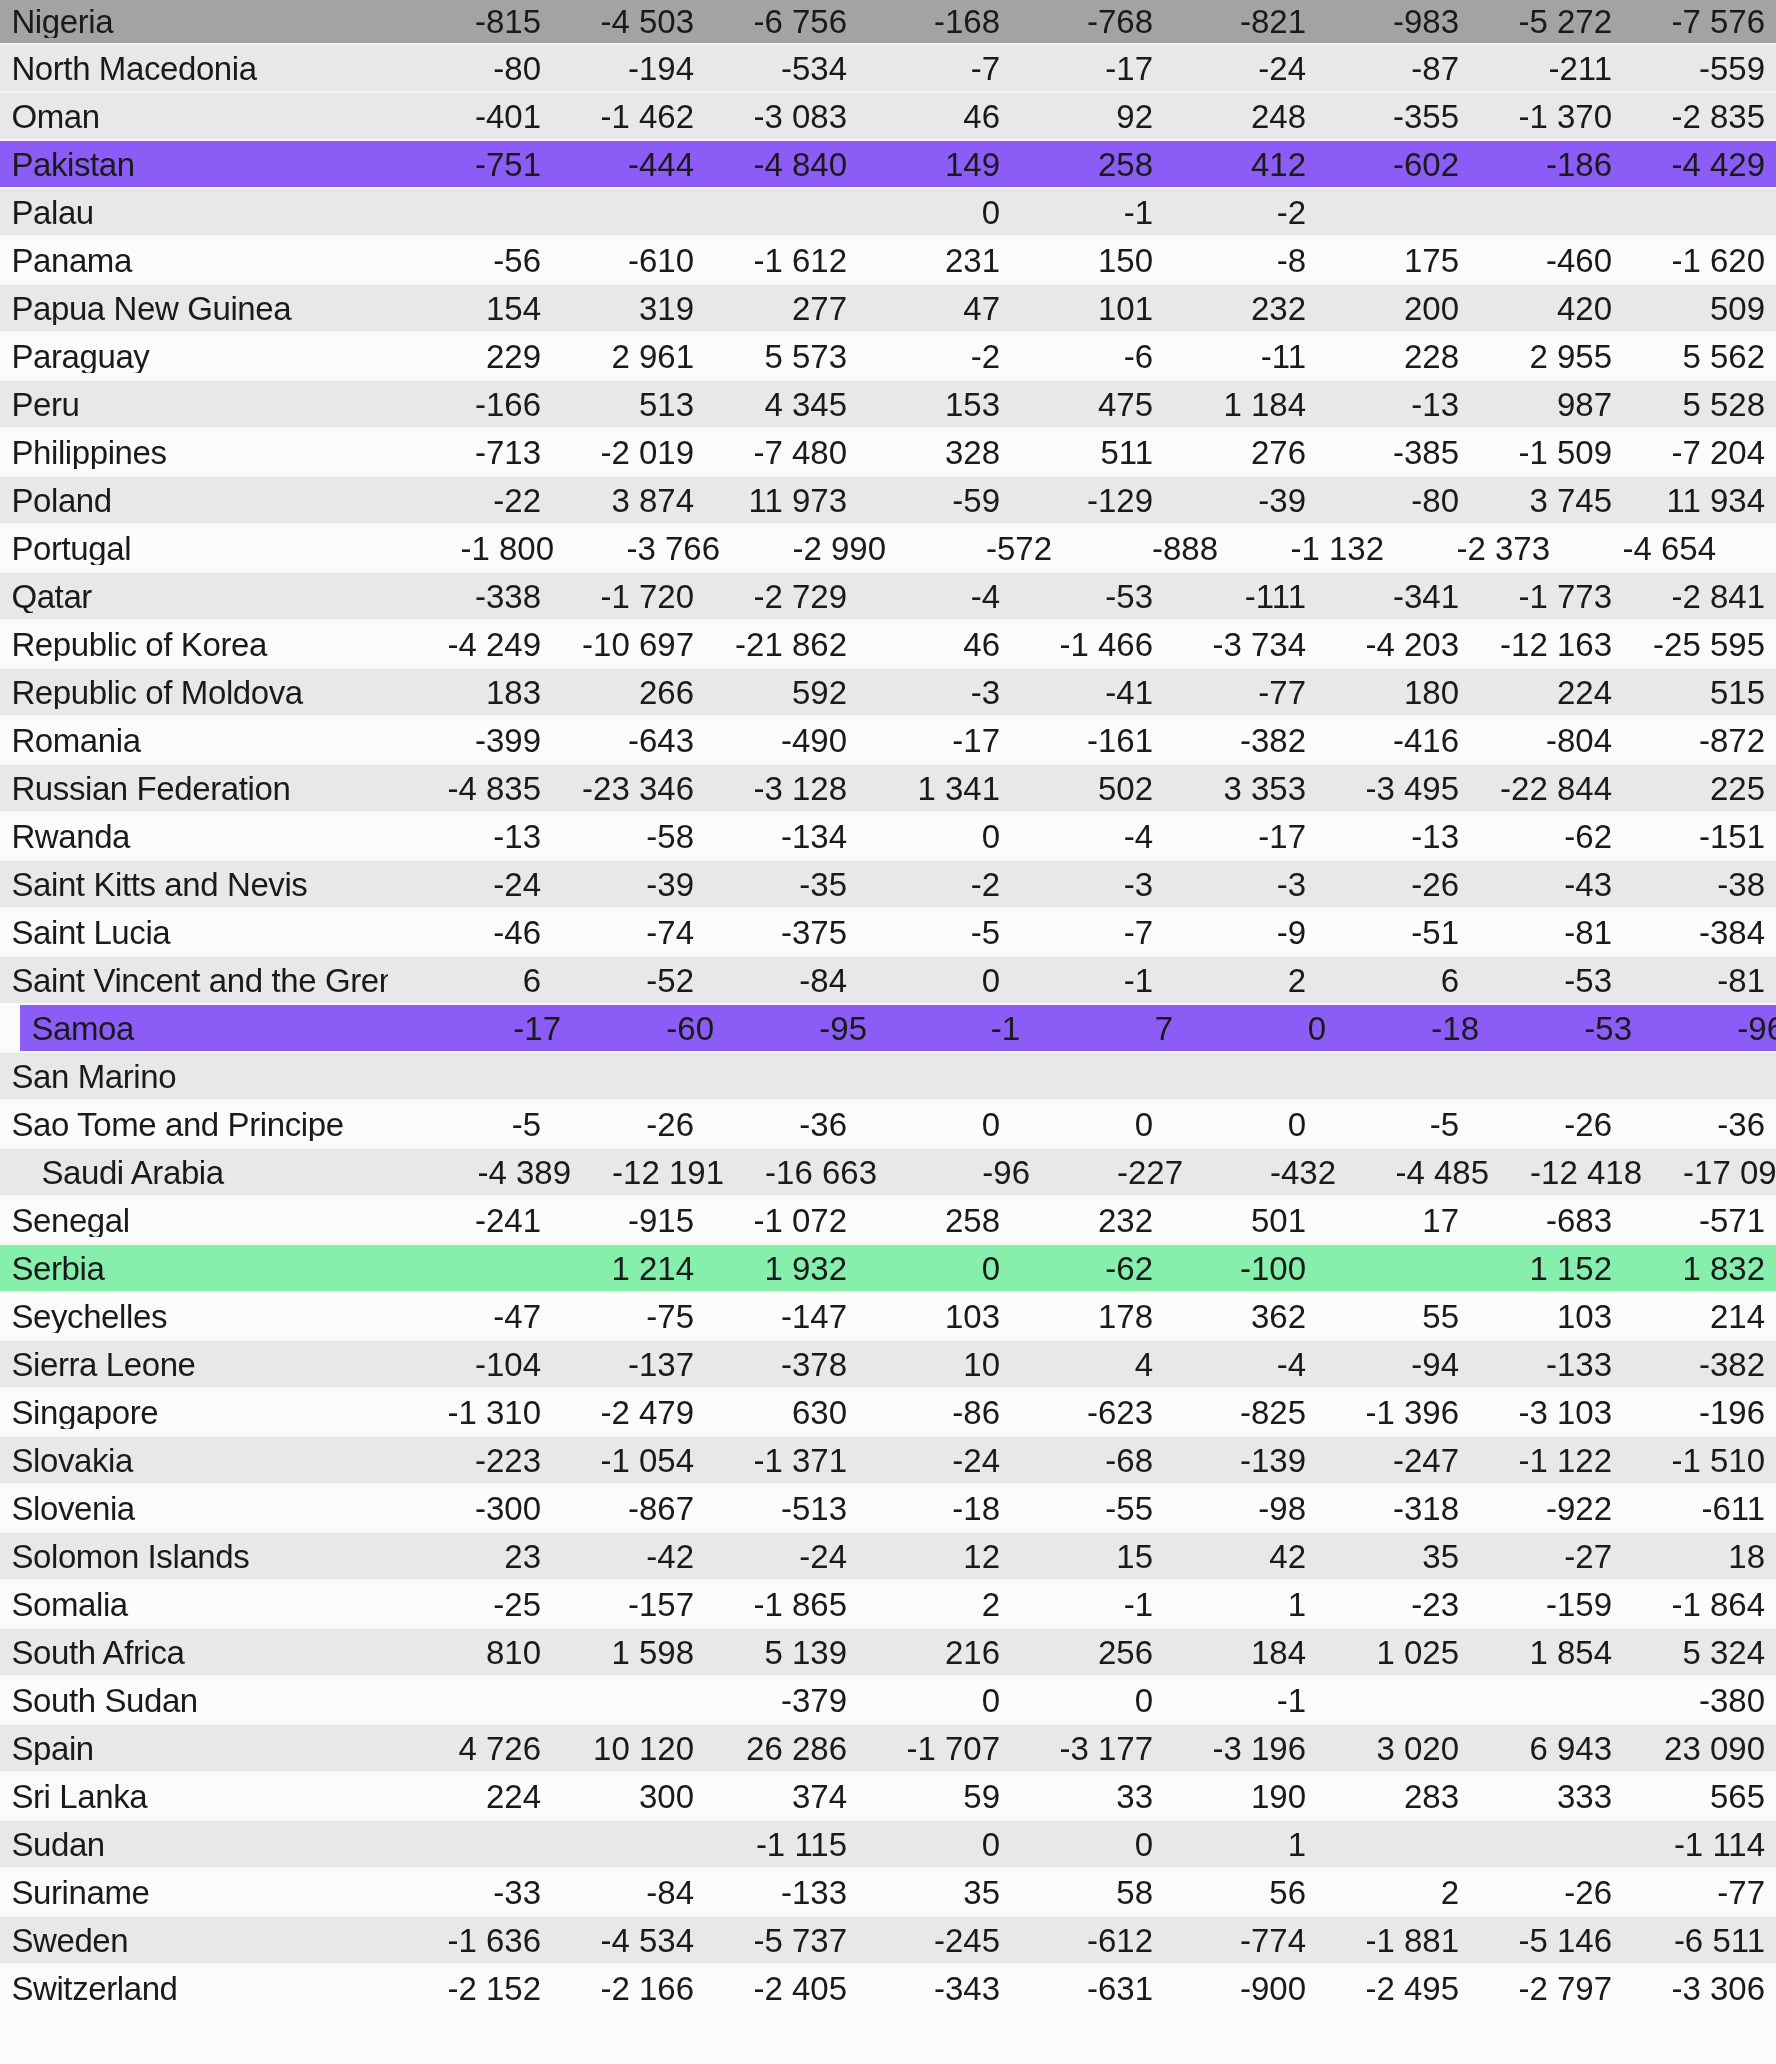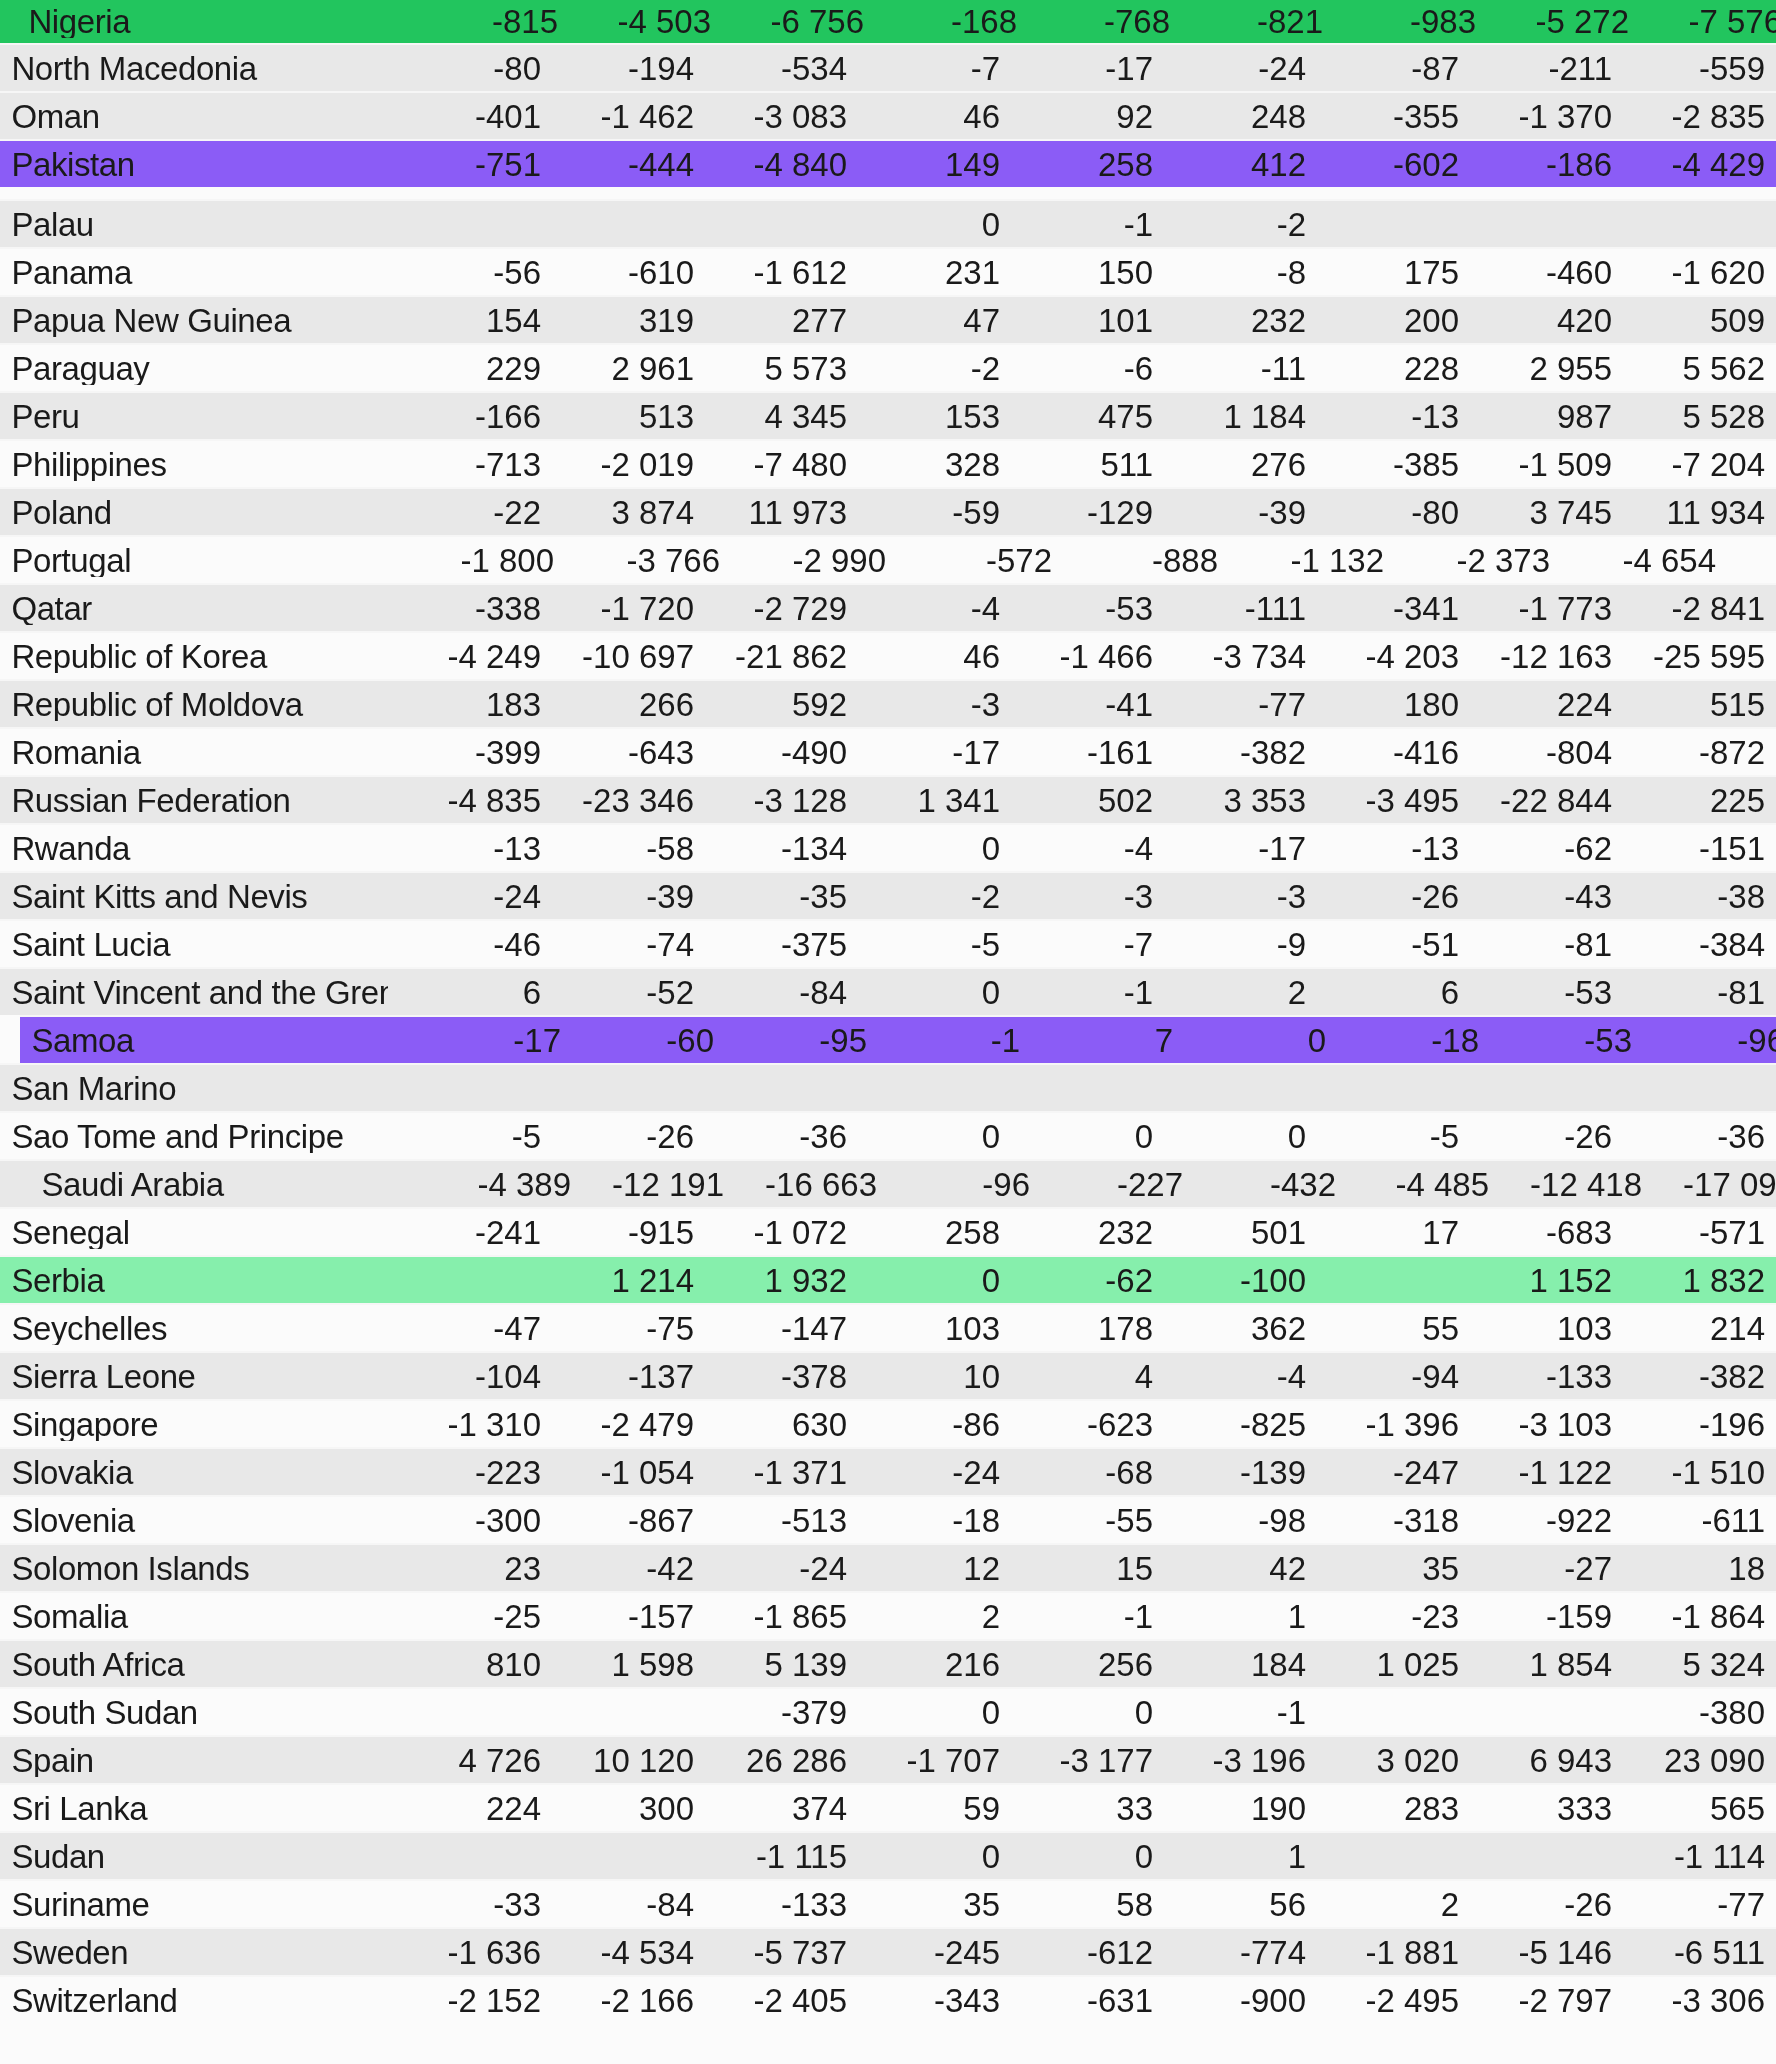--- a/index.html
+++ b/index.html
@@ -47,21 +47,21 @@
   }
   .cell.num {
     text-align: right;
     letter-spacing: 0;
   }
 </style>
 </head>
 <body>
 
 <div class="table" id="migration-table">
-    <div class="row" style="background: #22c55e; padding-left: 17px;">
+    <div class="row" style="background: #a3a3a3;">
     <div class="cell country">Nigeria</div>
   <div class="cell num">-815</div>
       <div class="cell num">-4 503</div>
       <div class="cell num">-6 756</div>
       <div class="cell num">-168</div>
       <div class="cell num">-768</div>
       <div class="cell num">-821</div>
       <div class="cell num">-983</div>
       <div class="cell num">-5 272</div>
       <div class="cell num">-7 576</div>
@@ -95,21 +95,21 @@
   <div class="cell num">-751</div>
       <div class="cell num">-444</div>
       <div class="cell num">-4 840</div>
       <div class="cell num">149</div>
       <div class="cell num">258</div>
       <div class="cell num">412</div>
       <div class="cell num">-602</div>
       <div class="cell num">-186</div>
       <div class="cell num">-4 429</div>
     </div>
-    <div class="row even" style="background: rgb(232, 232, 232); margin-top: 12px;">
+    <div class="row even" style="background: rgb(232, 232, 232);">
     <div class="cell country">Palau</div>
   <div class="cell num"></div>
       <div class="cell num"></div>
       <div class="cell num"></div>
       <div class="cell num">0</div>
       <div class="cell num">-1</div>
       <div class="cell num">-2</div>
       <div class="cell num"></div>
       <div class="cell num"></div>
       <div class="cell num"></div>

